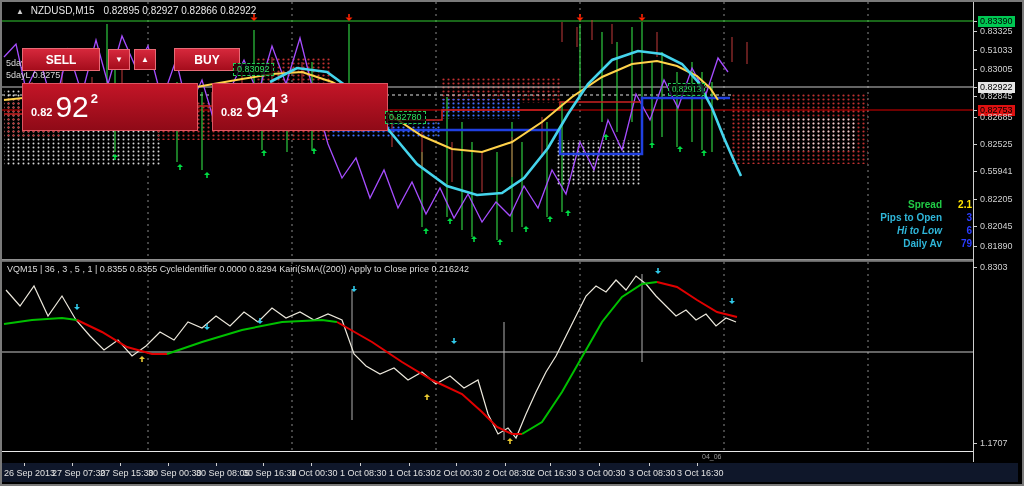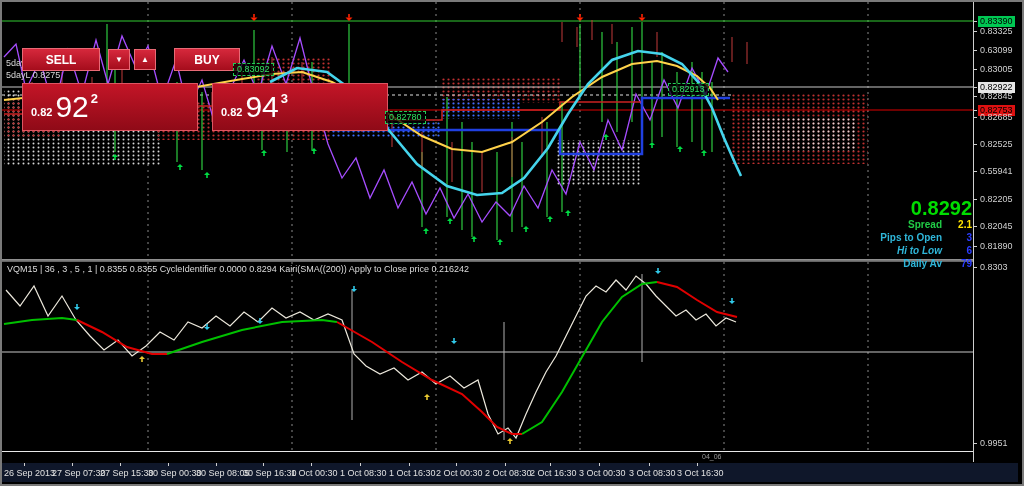--- a/index.html
+++ b/index.html
@@ -284,21 +284,21 @@
       <div class="ttick" style="left: 675px;">3 Oct 16:30</div>
       <div class="tmark" style="left: 695px;"></div>
     </div>
 
   <div id="vline-axis" class="abs"></div>
   <div id="paxis" class="abs">
       <div class="ptick green" style="top: 14px;">0.83390</div>
       <div class="tickdash" style="top: 19px;"></div>
       <div class="ptick" style="top: 24px;">0.83325</div>
       <div class="tickdash" style="top: 29px;"></div>
-      <div class="ptick" style="top: 43px;">0.63099</div>
+      <div class="ptick" style="top: 43px;">0.51033</div>
       <div class="tickdash" style="top: 48px;"></div>
       <div class="ptick" style="top: 62px;">0.83005</div>
       <div class="tickdash" style="top: 67px;"></div>
       <div class="ptick white" style="top: 80px; text-align: right;">0.82922</div>
       <div class="tickdash" style="top: 85px;"></div>
       <div class="ptick" style="top: 89px; text-align: center;">0.82845</div>
       <div class="tickdash" style="top: 94px;"></div>
       <div class="ptick red" style="top: 103px;">0.82753</div>
       <div class="tickdash" style="top: 108px;"></div>
       <div class="ptick" style="top: 110px;">0.82685</div>
@@ -308,24 +308,29 @@
       <div class="ptick" style="top: 164px;">0.55941</div>
       <div class="tickdash" style="top: 169px;"></div>
       <div class="ptick" style="top: 192px;">0.82205</div>
       <div class="tickdash" style="top: 197px;"></div>
       <div class="ptick" style="top: 219px;">0.82045</div>
       <div class="tickdash" style="top: 224px;"></div>
       <div class="ptick" style="top: 239px;">0.81890</div>
       <div class="tickdash" style="top: 244px;"></div>
       <div class="ptick" style="top: 260px;">0.8303</div>
       <div class="tickdash" style="top: 265px;"></div>
-      <div class="ptick" style="top: 436px;">0.9951</div>
+      <div class="ptick" style="top: 436px;">1.1707</div>
       <div class="tickdash" style="top: 441px;"></div>
     </div>
 
+  <div id="titlebar" class="abs">
+    <span class="icon">▲</span>
+    <span>NZDUSD,M15</span>
+    <span style="margin-left:6px;">0.82895 0.82927 0.82866 0.82922</span>
+  </div>
 
   <div class="abs ovl" style="left:4px;top:56px;">5dayH 0.8339</div>
   <div class="abs ovl" style="left:4px;top:68px;">5dayL 0.8275</div>
 
   <div id="trade" class="abs">
     <div class="trow">
       <div id="sell-btn" class="tbtn">SELL</div>
       <div class="tbtn spin" style="margin-left:8px;">
           <span>▼</span>
         </div>
@@ -342,21 +347,20 @@
       </div>
       <div class="bigpanel">
         <span class="pre">0.82</span>
         <span class="big">94</span>
         <span class="sup">3</span>
       </div>
     </div>
   </div>
 
   <div id="info" class="abs">
-    <div id="info-price">0.8292</div>
     <div id="info-rows">
         <div class="inforow">
           <span style="color: rgb(33, 204, 70);">Spread</span>
           <span class="v" style="color: rgb(255, 228, 0);">2.1</span>
         </div>
         <div class="inforow">
           <span style="color: rgb(47, 182, 217);">Pips to Open</span>
           <span class="v" style="color: rgb(43, 60, 255);">3</span>
         </div>
         <div class="inforow">
@@ -366,16 +370,16 @@
         <div class="inforow">
           <span style="color: rgb(47, 182, 217);">Daily Av</span>
           <span class="v" style="color: rgb(43, 60, 255);">79</span>
         </div>
       </div>
   </div>
 
   <div id="lblboxes">
       <div class="abs lblbox" style="left: 231px; top: 61px;">0.83092</div>
       <div class="abs lblbox" style="left: 383px; top: 109px;">0.82780</div>
-      <div class="abs lblbox" style="left: 666px; top: 81px;">0.82913</div>
+      <div class="abs lblbox" style="left: 666px; top: 81px; font-family: Liberation Serif, serif;">0.82913</div>
     </div>
 
 </div>
 
 </body></html>

